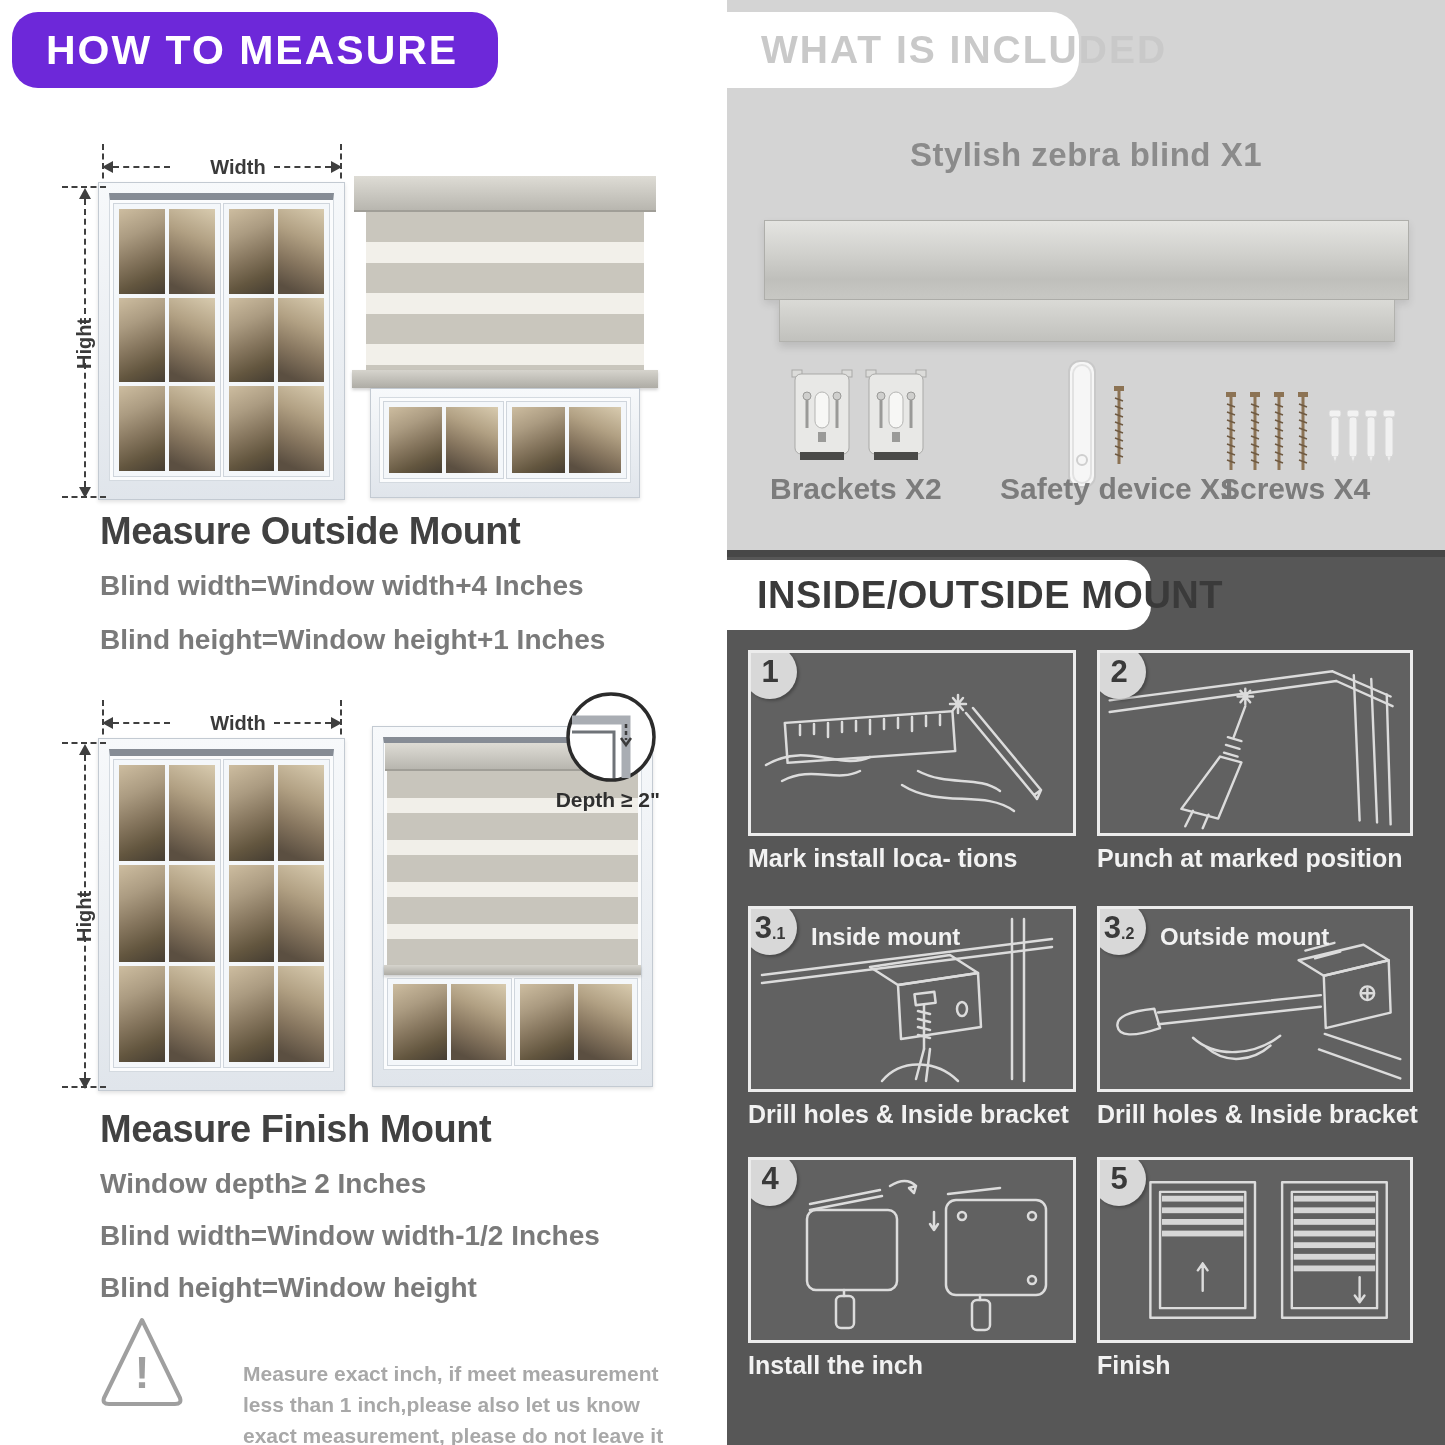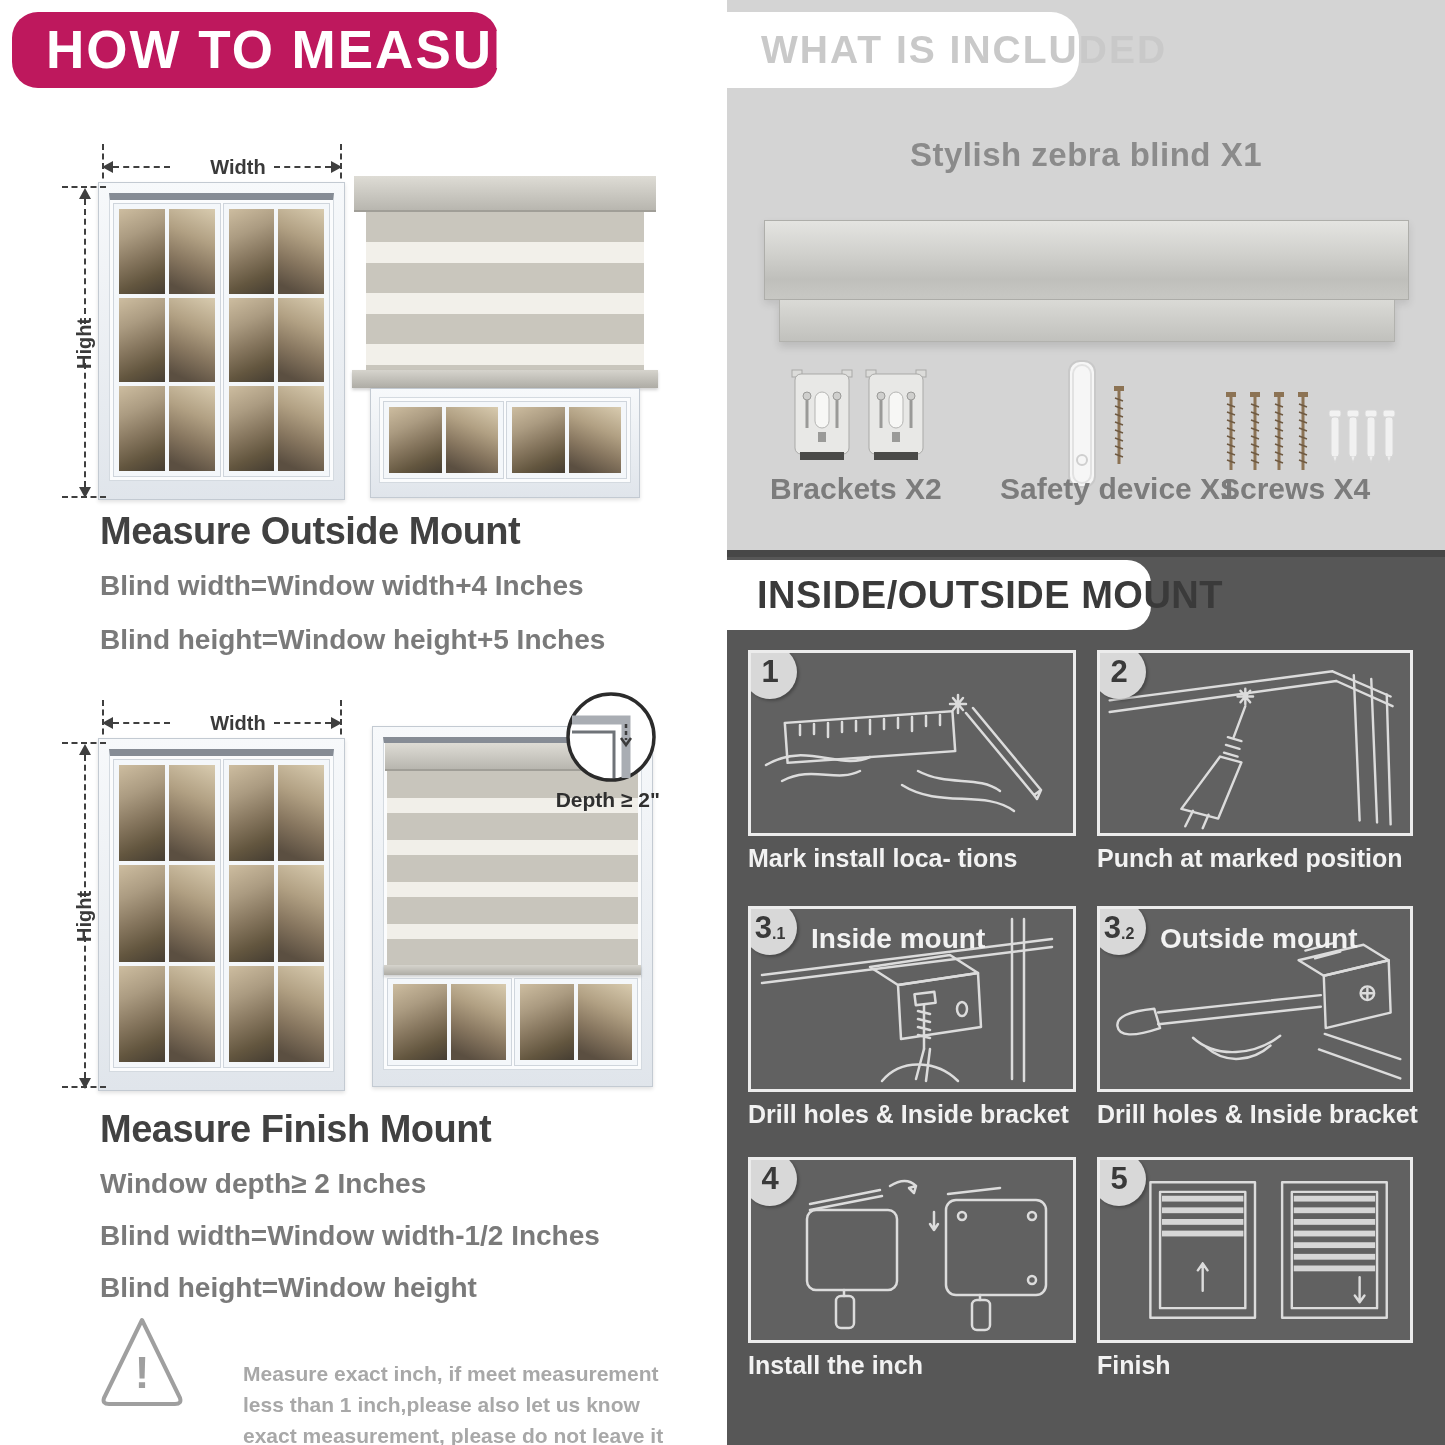--- a/index.html
+++ b/index.html
@@ -5,22 +5,22 @@
   html,body{margin:0;padding:0;}
   body{
     width:1445px;height:1445px;position:relative;overflow:hidden;
     background:#ffffff;font-family:"Liberation Sans", sans-serif;
     -webkit-font-smoothing:antialiased;
   }
   .abs{position:absolute;box-sizing:border-box;}
 
   
   .how-header{
-    left:12px;top:12px;width:486px;height:76px;background:#be185d;
-    border-radius:26px;color:#ffffff;font-size:53px;font-weight:700;
+    left:12px;top:12px;width:486px;height:76px;background:#6d28d9;
+    border-radius:26px;color:#ffffff;font-size:41px;font-weight:700;
     line-height:76px;padding-left:34px;letter-spacing:2px;white-space:nowrap;
   }
   .sec-heading{font-size:38px;font-weight:700;color:#414141;letter-spacing:-0.5px;white-space:nowrap;}
   .sec-line{font-size:28px;font-weight:700;color:#7a7a7a;white-space:nowrap;}
 
   
   .measure-h{display:flex;align-items:center;}
   .measure-h .dash{flex:1;height:0;border-top:2px dashed #3f3f3f;}
   .measure-h .mlbl{font-size:20px;font-weight:700;color:#3a3a3a;padding:0 8px;white-space:nowrap;margin-left:32px;}
   .ah-l{width:0;height:0;border-top:6px solid transparent;border-bottom:6px solid transparent;border-right:11px solid #3f3f3f;}
@@ -79,21 +79,21 @@
     border-radius:0 24px 24px 0;color:#3a3a3a;font-size:38px;font-weight:700;
     line-height:70px;padding-left:30px;letter-spacing:0.5px;white-space:nowrap;
   }
   .step{border:3px solid #ececec;background:#616161;overflow:hidden;}
   .badge{
     position:absolute;top:-8px;left:-8px;width:54px;height:54px;border-radius:50%;
     background:#d8d8d8;color:#3a3a3a;display:flex;align-items:center;justify-content:center;
     font-weight:700;font-size:31px;box-shadow:2px 2px 3px rgba(0,0,0,.25);
   }
   .badge .sub{font-size:16px;margin-top:12px;}
-  .step-label{position:absolute;top:14px;left:60px;color:#f2f2f2;font-size:28px;font-weight:700;white-space:nowrap;}
+  .step-label{position:absolute;top:14px;left:60px;color:#f2f2f2;font-size:24px;font-weight:700;white-space:nowrap;}
   .caption{color:#f2f2f2;font-size:25px;font-weight:700;white-space:nowrap;}
   .lineart{position:absolute;inset:0;width:100%;height:100%;}
   .lineart *{stroke:#dcdcdc;stroke-width:2.5;fill:none;stroke-linecap:round;stroke-linejoin:round;}
   .lineart .fillstripe{fill:#d6d6d6;stroke:none;}
 </style>
 </head>
 <body>
 
 <div class="abs how-header">HOW TO MEASURE</div>
 
@@ -151,21 +151,21 @@
       <div class="sash one-row">
           <div class="pane"></div>
           <div class="pane"></div>
         </div>
     </div>
   </div>
 </div>
 
 <div class="abs sec-heading" style="left:100px;top:510px;">Measure Outside Mount</div>
 <div class="abs sec-line" style="left:100px;top:570px;">Blind width=Window width+4 Inches</div>
-<div class="abs sec-line" style="left:100px;top:624px;">Blind height=Window height+5 Inches</div>
+<div class="abs sec-line" style="left:100px;top:624px;">Blind height=Window height+1 Inches</div>
 
 <div class="abs measure-h" style="left:102px;top:712px;width:240px;height:22px;">
   <div class="ah-l"></div>
   <div class="dash"></div>
   <div class="mlbl">Width</div>
   <div class="dash"></div>
   <div class="ah-r"></div>
 </div>
 <div class="abs tick-v" style="left:102px;top:700px;height:44px;"></div>
 <div class="abs tick-v" style="left:340px;top:700px;height:44px;"></div>

